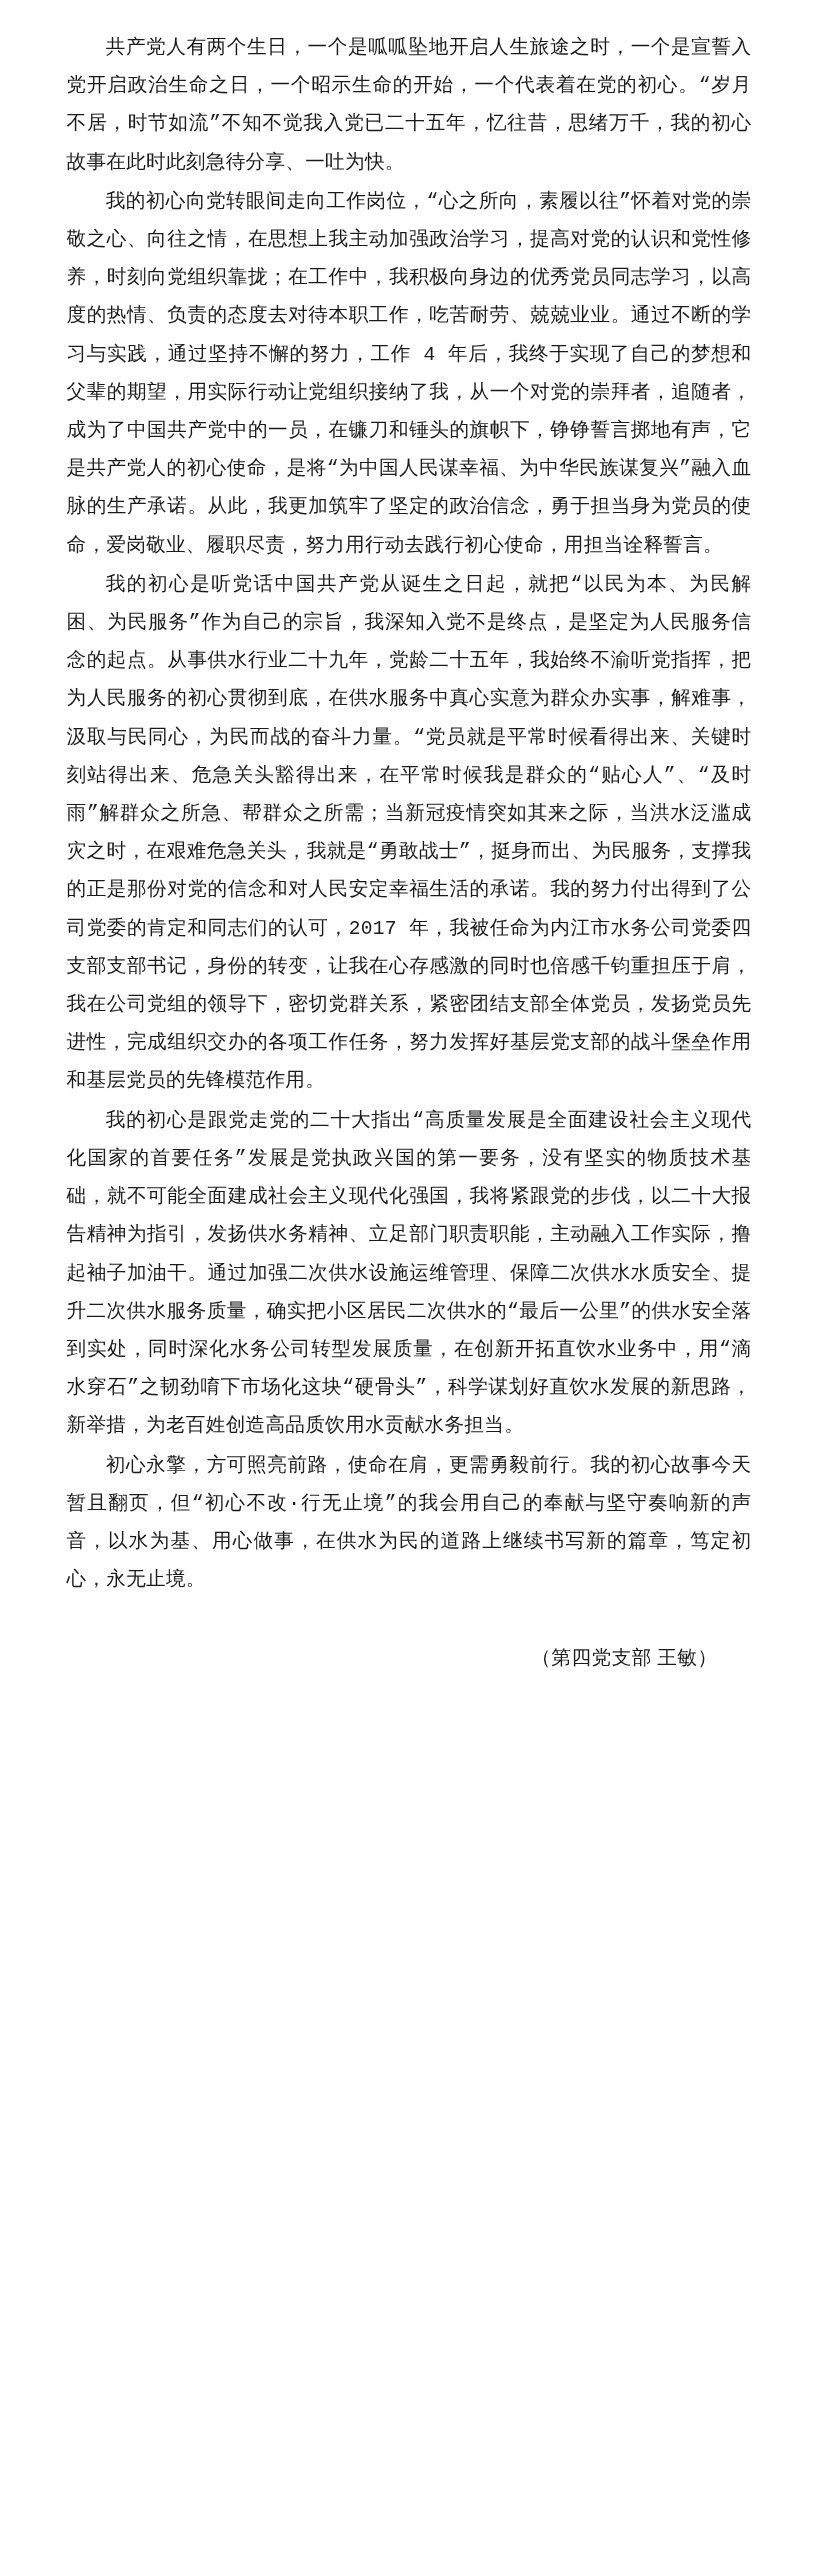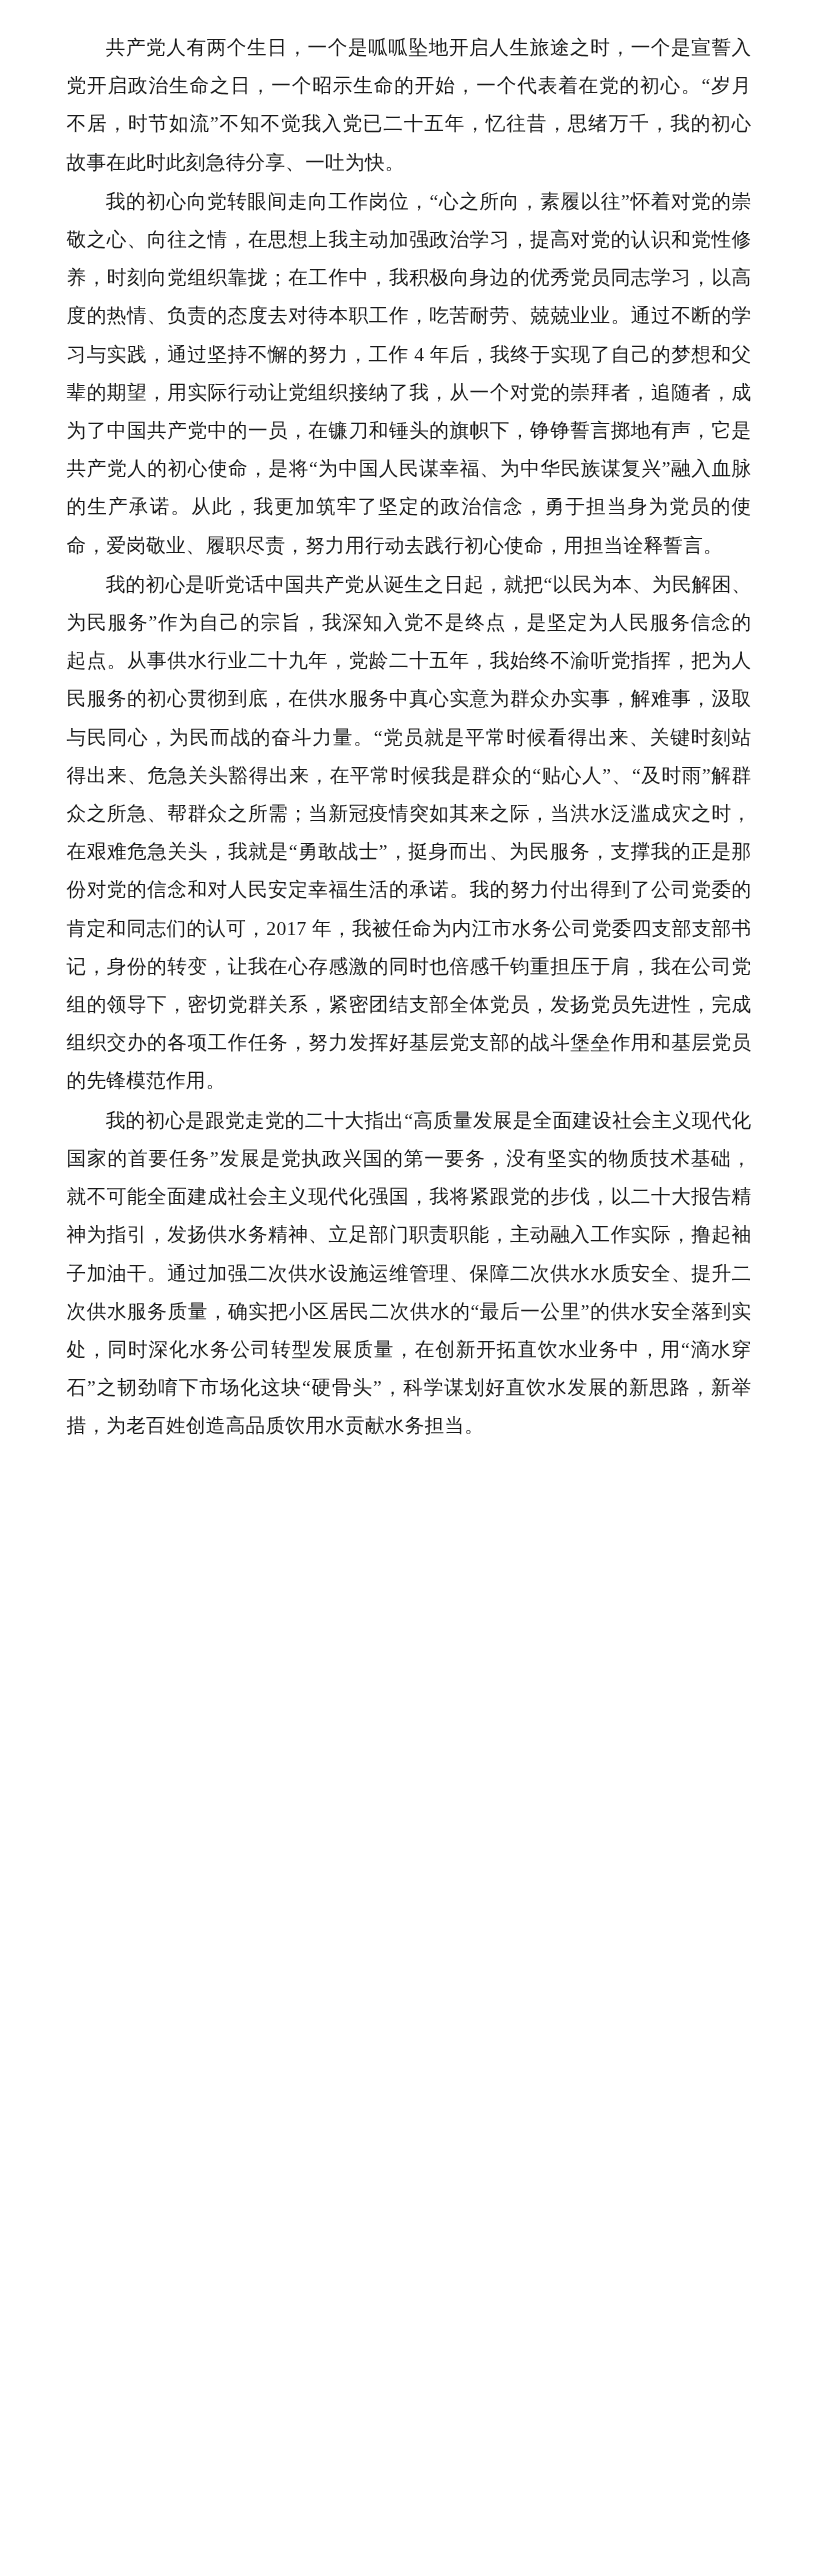--- a/index.html
+++ b/index.html
@@ -25,36 +25,38 @@
   }
   .para {
     font-size: 19.6px;
     line-height: 1.95;
     color: #1a1a1a;
     text-align: justify;
     text-justify: inter-ideograph;
     text-indent: 2em;
     margin: 0 0 1px 0;
     letter-spacing: 0.3px;
-    font-family: Liberation Serif, serif;
+    font-family: Liberation Mono, monospace;
   }
   .signature {
     margin-top: 40px;
     font-size: 19.6px;
     line-height: 1.9;
     color: #1a1a1a;
     text-align: right;
     padding-right: 34px;
     letter-spacing: 0.5px;
   }
 </style>
 </head>
 <body>
 
 <div class="page">
   <div class="doc-body">
     <p class="para">共产党人有两个生日，一个是呱呱坠地开启人生旅途之时，一个是宣誓入党开启政治生命之日，一个昭示生命的开始，一个代表着在党的初心。“岁月不居，时节如流”不知不觉我入党已二十五年，忆往昔，思绪万千，我的初心故事在此时此刻急待分享、一吐为快。</p>
     <p class="para">我的初心向党转眼间走向工作岗位，“心之所向，素履以往”怀着对党的崇敬之心、向往之情，在思想上我主动加强政治学习，提高对党的认识和党性修养，时刻向党组织靠拢；在工作中，我积极向身边的优秀党员同志学习，以高度的热情、负责的态度去对待本职工作，吃苦耐劳、兢兢业业。通过不断的学习与实践，通过坚持不懈的努力，工作 4 年后，我终于实现了自己的梦想和父辈的期望，用实际行动让党组织接纳了我，从一个对党的崇拜者，追随者，成为了中国共产党中的一员，在镰刀和锤头的旗帜下，铮铮誓言掷地有声，它是共产党人的初心使命，是将“为中国人民谋幸福、为中华民族谋复兴”融入血脉的生产承诺。从此，我更加筑牢了坚定的政治信念，勇于担当身为党员的使命，爱岗敬业、履职尽责，努力用行动去践行初心使命，用担当诠释誓言。</p>
     <p class="para">我的初心是听党话中国共产党从诞生之日起，就把“以民为本、为民解困、为民服务”作为自己的宗旨，我深知入党不是终点，是坚定为人民服务信念的起点。从事供水行业二十九年，党龄二十五年，我始终不渝听党指挥，把为人民服务的初心贯彻到底，在供水服务中真心实意为群众办实事，解难事，汲取与民同心，为民而战的奋斗力量。“党员就是平常时候看得出来、关键时刻站得出来、危急关头豁得出来，在平常时候我是群众的“贴心人”、“及时雨”解群众之所急、帮群众之所需；当新冠疫情突如其来之际，当洪水泛滥成灾之时，在艰难危急关头，我就是“勇敢战士”，挺身而出、为民服务，支撑我的正是那份对党的信念和对人民安定幸福生活的承诺。我的努力付出得到了公司党委的肯定和同志们的认可，2017 年，我被任命为内江市水务公司党委四支部支部书记，身份的转变，让我在心存感激的同时也倍感千钧重担压于肩，我在公司党组的领导下，密切党群关系，紧密团结支部全体党员，发扬党员先进性，完成组织交办的各项工作任务，努力发挥好基层党支部的战斗堡垒作用和基层党员的先锋模范作用。</p>
     <p class="para">我的初心是跟党走党的二十大指出“高质量发展是全面建设社会主义现代化国家的首要任务”发展是党执政兴国的第一要务，没有坚实的物质技术基础，就不可能全面建成社会主义现代化强国，我将紧跟党的步伐，以二十大报告精神为指引，发扬供水务精神、立足部门职责职能，主动融入工作实际，撸起袖子加油干。通过加强二次供水设施运维管理、保障二次供水水质安全、提升二次供水服务质量，确实把小区居民二次供水的“最后一公里”的供水安全落到实处，同时深化水务公司转型发展质量，在创新开拓直饮水业务中，用“滴水穿石”之韧劲唷下市场化这块“硬骨头”，科学谋划好直饮水发展的新思路，新举措，为老百姓创造高品质饮用水贡献水务担当。</p>
+    <p class="para">初心永擎，方可照亮前路，使命在肩，更需勇毅前行。我的初心故事今天暂且翻页，但“初心不改·行无止境”的我会用自己的奉献与坚守奏响新的声音，以水为基、用心做事，在供水为民的道路上继续书写新的篇章，笃定初心，永无止境。</p>
+    <div class="signature">（第四党支部  王敏）</div>
   </div>
 </div>
 
 
 </body></html>

